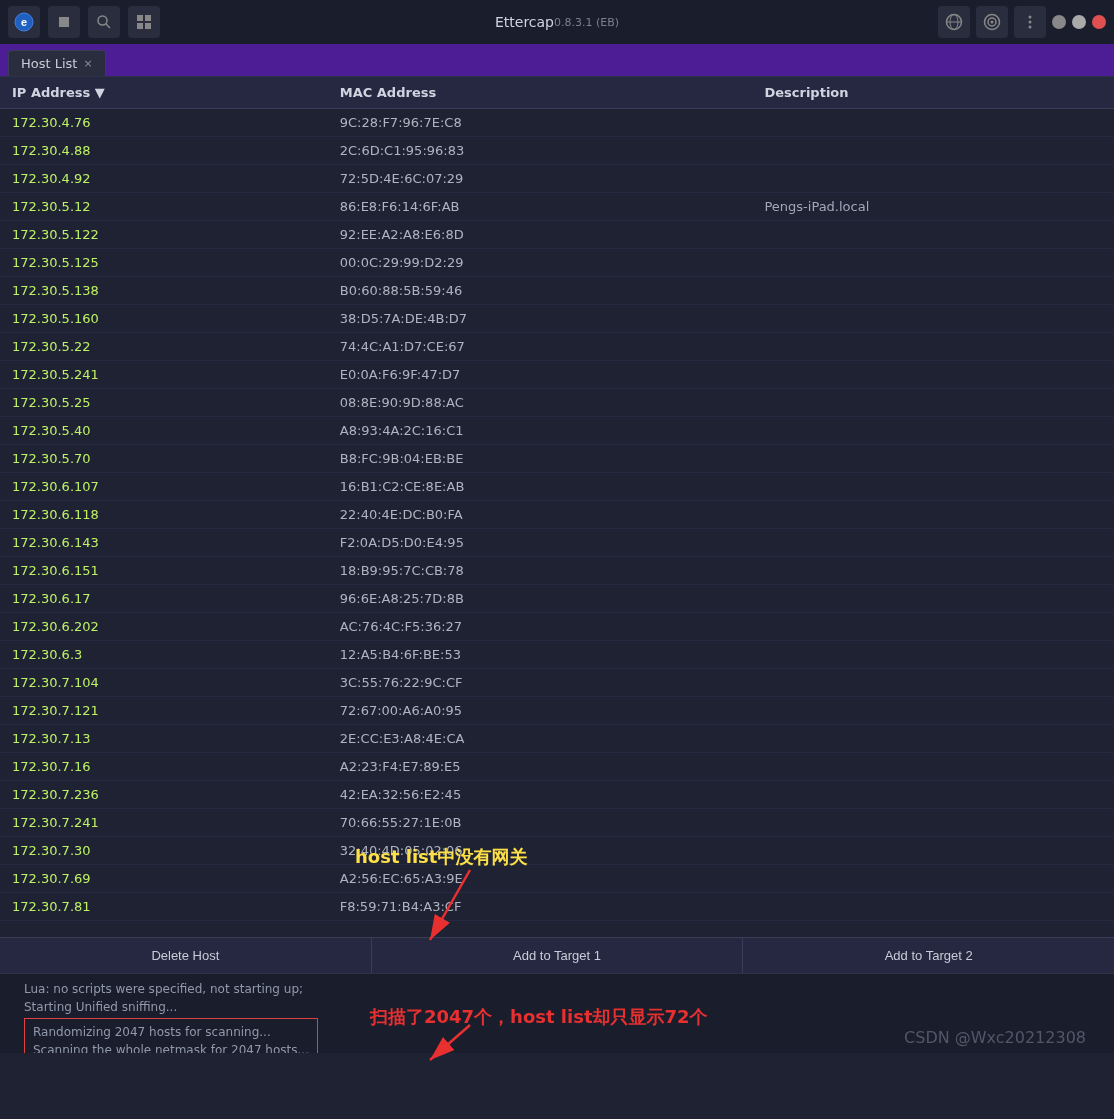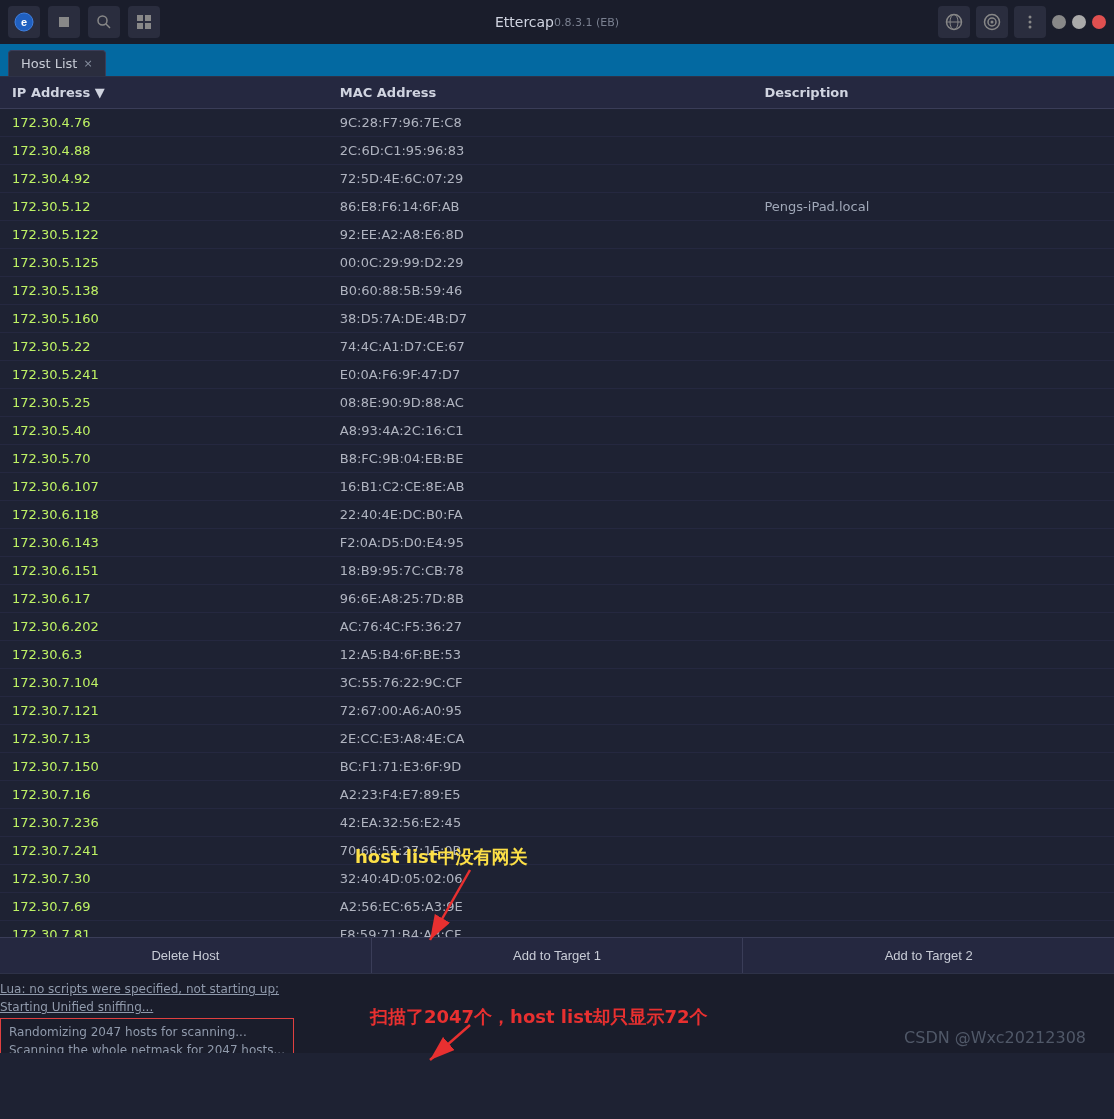--- a/index.html
+++ b/index.html
@@ -67,21 +67,21 @@
       border-radius: 50%;
       border: none;
       cursor: pointer;
     }
     .win-minimize { background: #888; }
     .win-maximize { background: #aaa; }
     .win-close { background: #e05050; }
 
     
     .tabbar {
-      background: #0369a1;
+      background: #4c1d95;
       padding: 6px 8px 0;
       display: flex;
       align-items: flex-end;
       border-bottom: 1px solid #2e3248;
     }
     .tab {
       background: #2a2d3e;
       color: #c8ccd6;
       padding: 5px 12px;
       border-radius: 4px 4px 0 0;
@@ -155,28 +155,27 @@
       cursor: pointer;
       display: flex;
       align-items: center;
       justify-content: center;
     }
     .action-btn:last-child { border-right: none; }
 
     
     .log-area {
       background: #1a1d2b;
-      padding: 6px 0;
+      padding: 6px 24px;
       font-size: 12px;
       color: #909aac;
       height: 80px;
       overflow: hidden;
       border-top: 1px solid #2e3248;
       position: relative;
-      text-decoration: underline;
     }
     .log-line {
       line-height: 1.5;
     }
     .log-box {
       border: 1.5px solid #e04040;
       padding: 4px 8px;
       margin-top: 2px;
       display: inline-block;
       line-height: 1.5;
@@ -421,25 +420,20 @@
           <td class="ip">172.30.7.121</td>
           <td class="mac">72:67:00:A6:A0:95</td>
           <td class="desc"></td>
         </tr>
         <tr>
           <td class="ip">172.30.7.13</td>
           <td class="mac">2E:CC:E3:A8:4E:CA</td>
           <td class="desc"></td>
         </tr>
         <tr>
-          <td class="ip">172.30.7.150</td>
-          <td class="mac">BC:F1:71:E3:6F:9D</td>
-          <td class="desc"></td>
-        </tr>
-        <tr>
           <td class="ip">172.30.7.16</td>
           <td class="mac">A2:23:F4:E7:89:E5</td>
           <td class="desc"></td>
         </tr>
         <tr>
           <td class="ip">172.30.7.236</td>
           <td class="mac">42:EA:32:56:E2:45</td>
           <td class="desc"></td>
         </tr>
         <tr>

